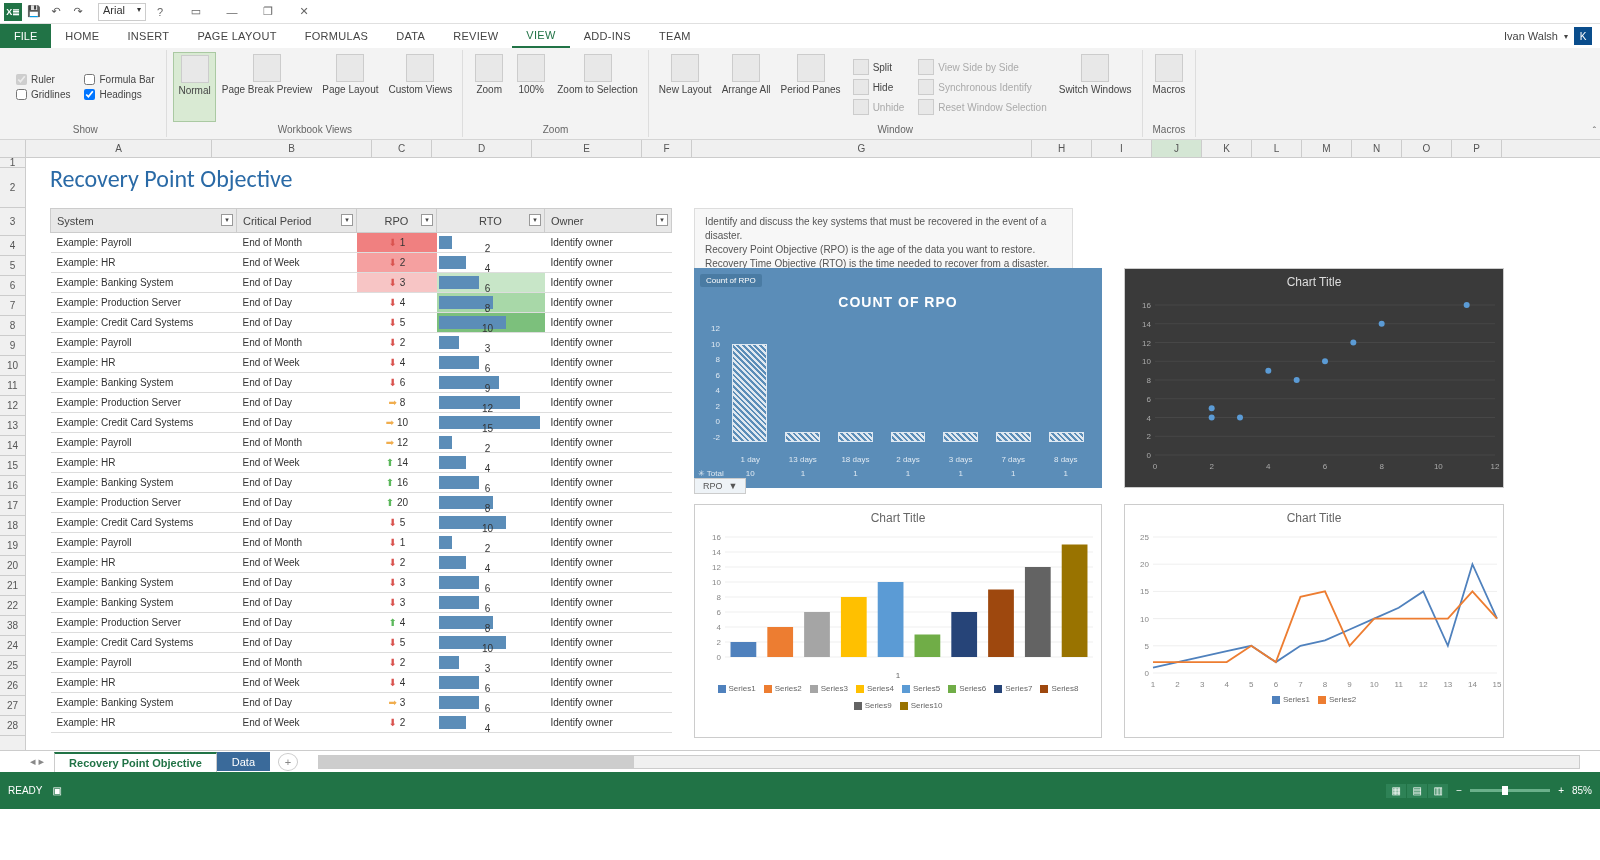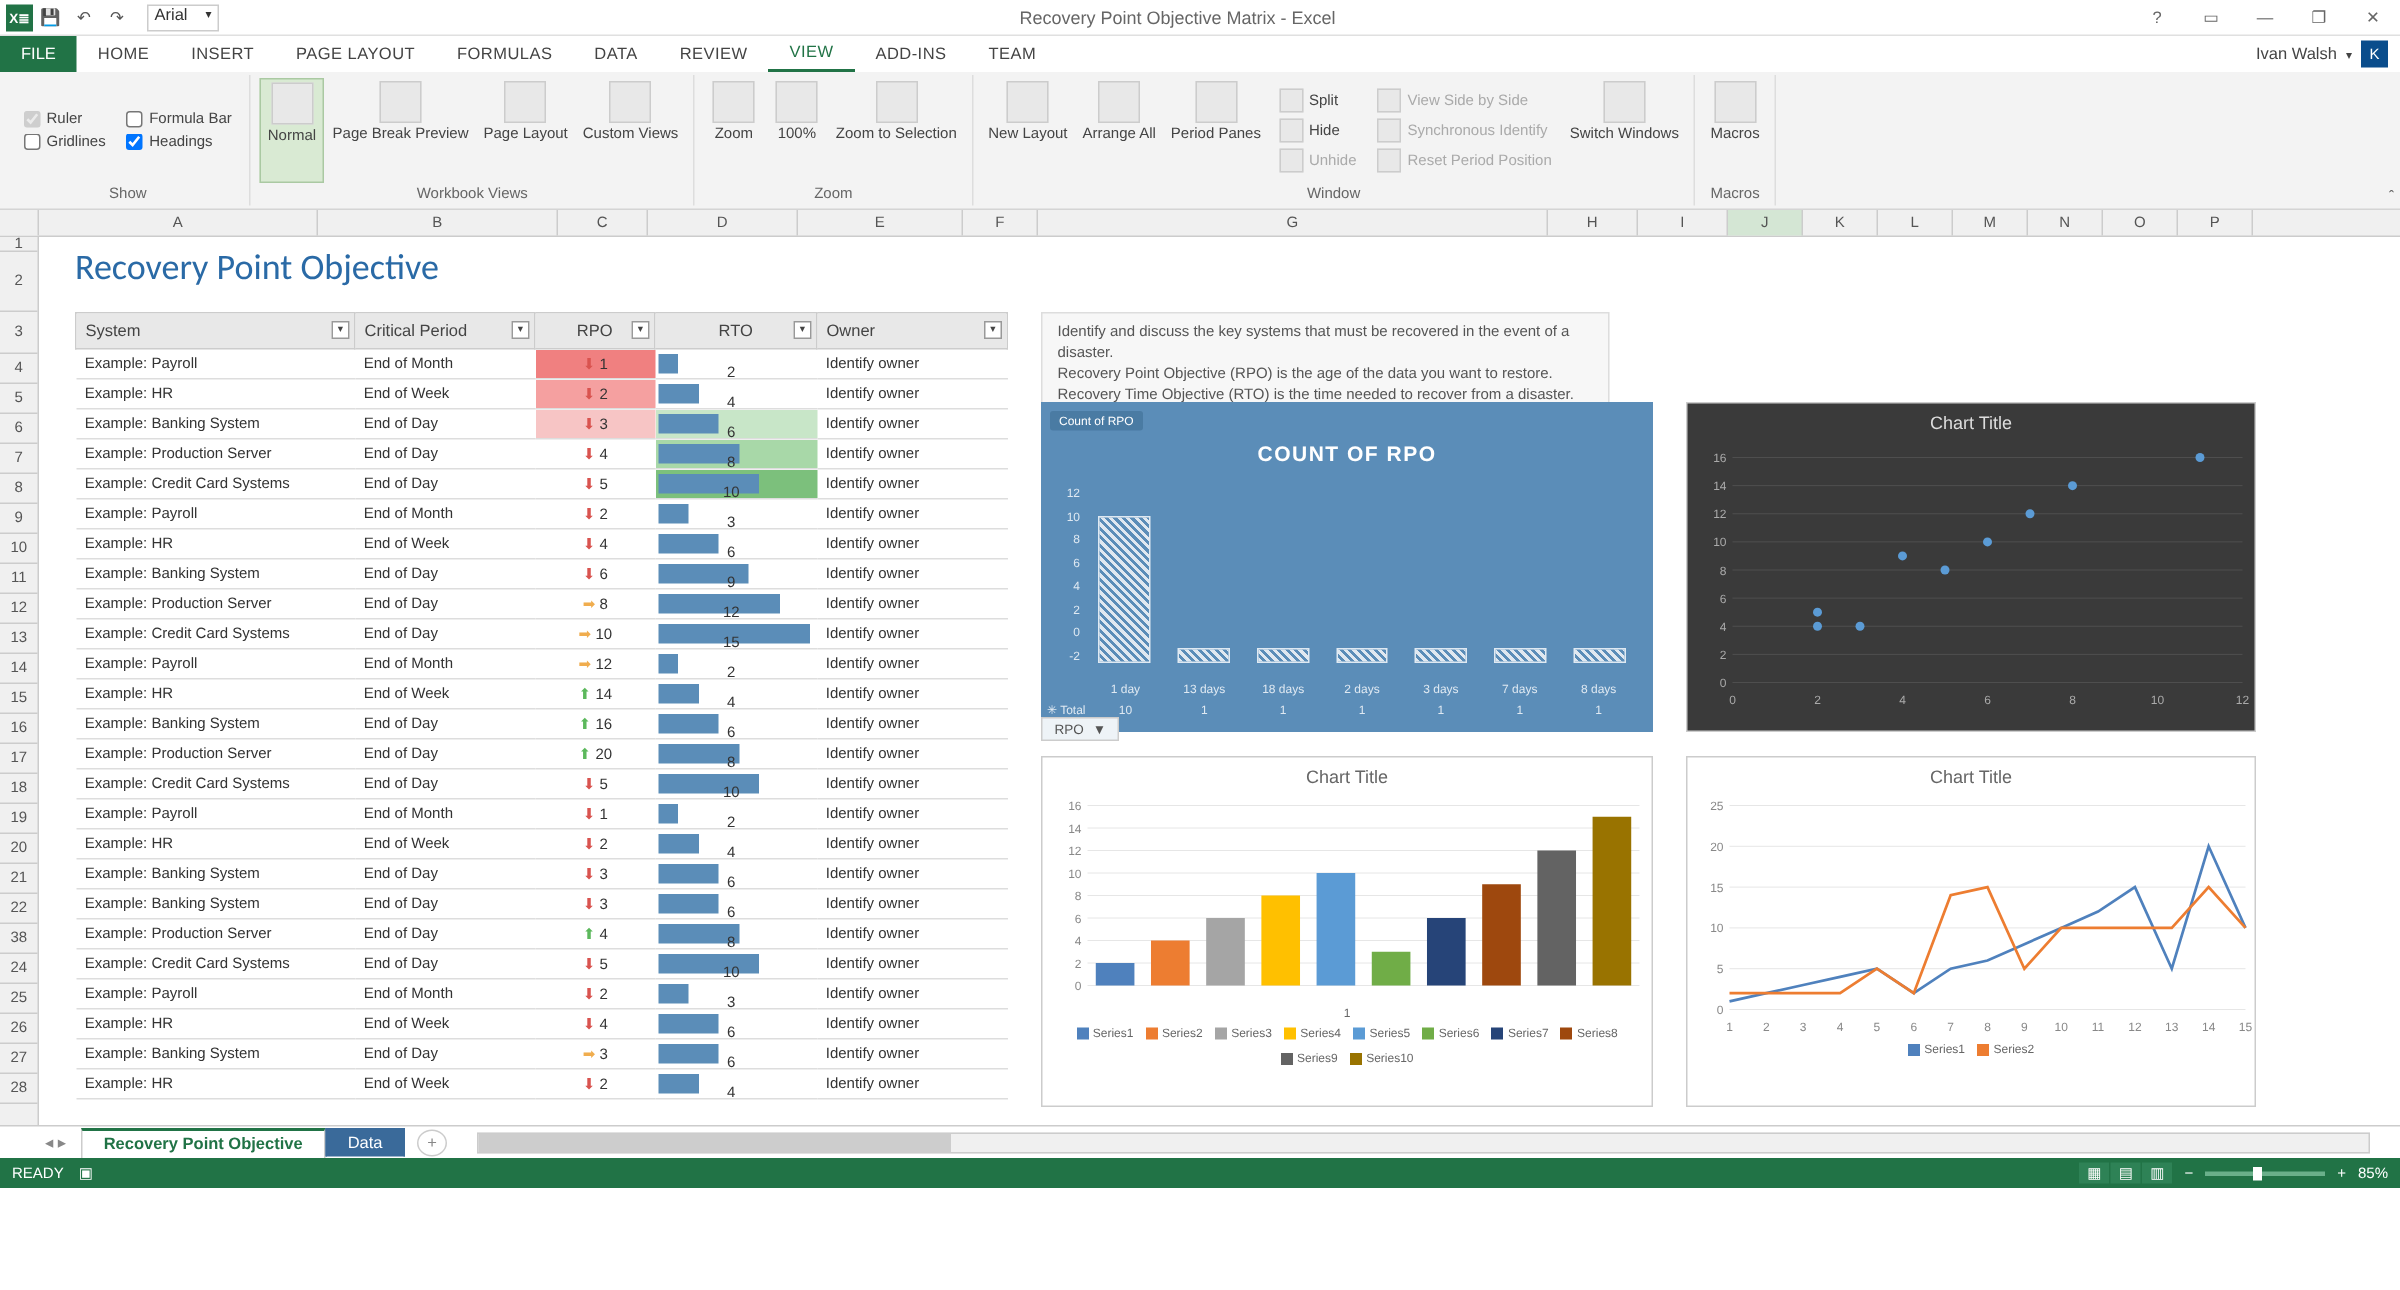--- a/index.html
+++ b/index.html
@@ -86,40 +86,39 @@
 .legend span{display:flex;align-items:flex-end;gap:3px}
 .legend .sw{width:8px;height:8px}
 .sheet-tabs{height:22px;background:#fff;border-top:1px solid #ccc;display:flex;align-items:center;padding-left:30px;gap:0}
 .stab-nav{display:flex;gap:2px;margin-right:10px;color:#888}
 .stab{padding:3px 14px;font-size:11px;border:1px solid #ccc;border-bottom:none;background:#fff}
 .stab.active{background:#fff;border-top:2px solid #217346;font-weight:bold;color:#217346}
 .stab.inactive{background:#3a6a9a;color:#fff;border-color:#3a6a9a}
 .stab-add{width:20px;height:18px;border:1px solid #ccc;border-radius:50%;margin-left:8px;text-align:center;line-height:16px;color:#888}
 .hscroll{flex:1;margin:0 20px;height:14px;background:#f0f0f0;border:1px solid #ccc;position:relative}
 .hscroll-thumb{position:absolute;left:0;width:25%;top:0;bottom:0;background:#cdcdcd}
-.statusbar{height:20px;background:#217346;color:#fff;display:flex;align-items:center;padding:0 8px;font-size:10px}
+.statusbar{height:37px;background:#217346;color:#fff;display:flex;align-items:center;padding:0 8px;font-size:10px}
 .statusbar .sright{margin-left:auto;display:flex;align-items:center;gap:8px}
 .view-btns{display:flex;gap:1px}
 .view-btn{width:20px;height:14px;background:#2e8256;display:flex;align-items:center;justify-content:center}
 .zoom-slider{width:80px;height:3px;background:#6ab08a;position:relative}
 .zoom-thumb{position:absolute;left:40%;top:-3px;width:6px;height:9px;background:#fff}
 svg{overflow:visible}
 </style>
 </head>
 <body>
 
 <div class="titlebar">
   <div class="qat">
     <div class="excel-logo">X≣</div>
     <div class="qat-icon">💾</div>
     <div class="qat-icon">↶</div>
     <div class="qat-icon">↷</div>
     <div class="font-sel">Arial</div>
   </div>
-  <div class="title-center">Recovery Point Objective Matrix - Excel</div>
   <div class="title-right">
     <div class="win-btn">?</div>
     <div class="win-btn">▭</div>
     <div class="win-btn">—</div>
     <div class="win-btn">❐</div>
     <div class="win-btn">✕</div>
   </div>
 </div>
 
 <div class="ribbon-tabs">
@@ -236,21 +235,21 @@
         <div class="rchk" style="color:#aaa">
             <span class="ricon-sm"></span>
             <span>View Side by Side</span>
           </div>
         <div class="rchk" style="color:#aaa">
             <span class="ricon-sm"></span>
             <span>Synchronous Identify</span>
           </div>
         <div class="rchk" style="color:#aaa">
             <span class="ricon-sm"></span>
-            <span>Reset Period Position</span>
+            <span>Reset Window Selection</span>
           </div>
       </div>
       <div class="rbtn-lg">
           <div class="ricon"></div>
           <span>Switch Windows</span>
         </div>
     </div>
     <div class="rgroup-label">Window</div>
   </div>
   <div class="rgroup">

